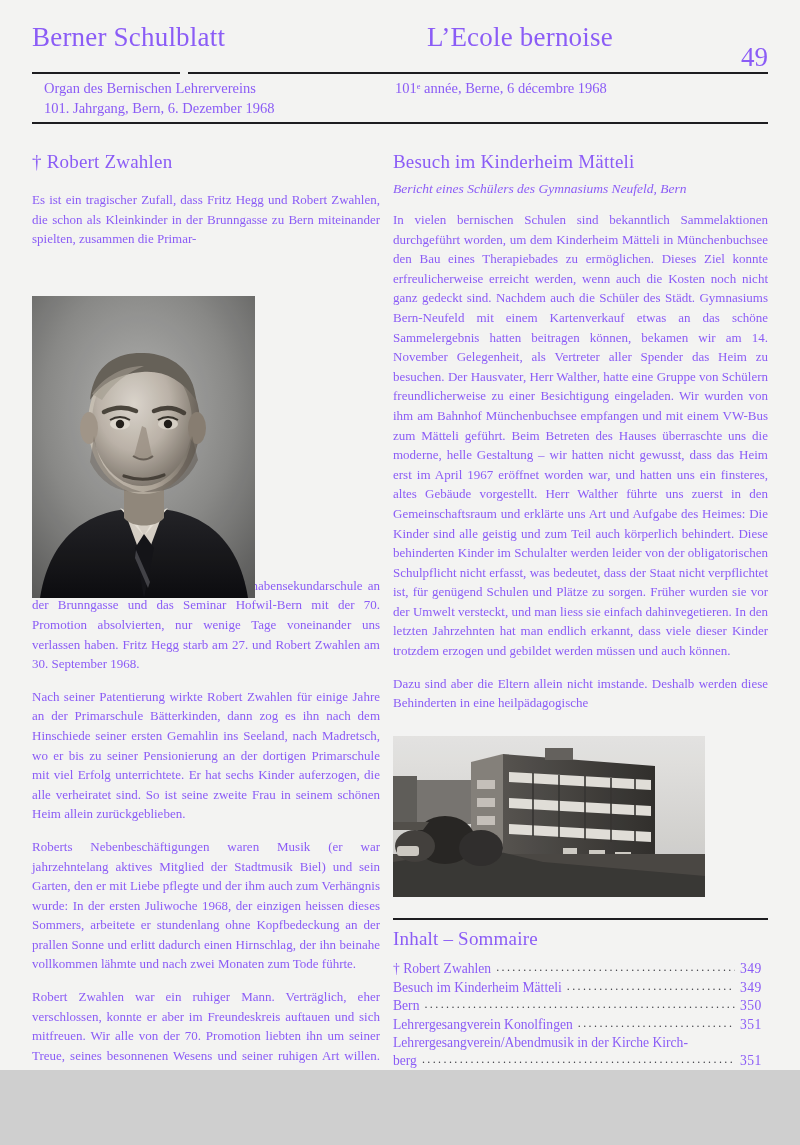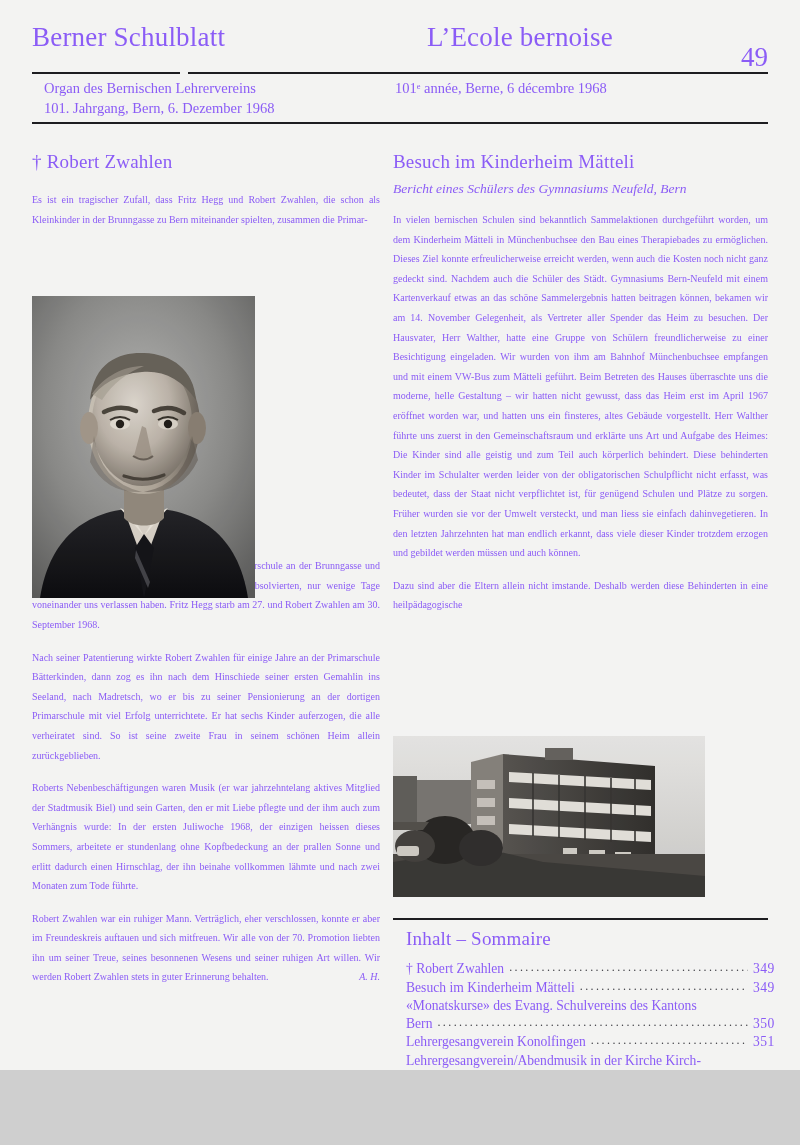--- a/index.html
+++ b/index.html
@@ -86,21 +86,21 @@
     font-weight: normal;
     letter-spacing: 0.2px;
   }
   .art-subtitle {
     font-size: 13.5px;
     font-style: italic;
     margin: -10px 0 12px 0;
     line-height: 18px;
   }
   p.body {
-    font-size: 10px;
+    font-size: 13px;
     line-height: 19.6px;
     text-align: justify;
     margin: 0 0 13px 0;
     hyphens: manual;
   }
   p.body:last-child { margin-bottom: 0; }
   .sig {
     font-style: italic;
     float: right;
     padding-left: 26px;
@@ -122,21 +122,21 @@
     left: 393px;
     top: 736px;
     width: 312px;
     height: 161px;
   }
   .photo svg { display: block; width: 100%; height: 100%; }
 
   
   .inhalt {
     position: absolute;
-    left: 406px;
+    left: 393px;
     top: 928px;
     width: 375px;
   }
   .inhalt-title {
     font-size: 19px;
     margin: 0 0 10px 0;
     font-weight: normal;
     letter-spacing: 0.2px;
   }
   .toc-row {
@@ -368,24 +368,20 @@
         <div class="toc-row">
           <span class="toc-label">† Robert Zwahlen</span>
           <span class="toc-dots"></span>
           <span class="toc-page">349</span>
         </div>
         <div class="toc-row">
           <span class="toc-label">Besuch im Kinderheim Mätteli</span>
           <span class="toc-dots"></span>
           <span class="toc-page">349</span>
         </div>
-        <div class="toc-row nodots">
-          <span class="toc-label">«Monatskurse» des Evang. Schulvereins des Kantons</span>
-          <span class="toc-dots"></span>
-        </div>
         <div class="toc-row">
           <span class="toc-label">Bern</span>
           <span class="toc-dots"></span>
           <span class="toc-page">350</span>
         </div>
         <div class="toc-row">
           <span class="toc-label">Lehrergesangverein Konolfingen</span>
           <span class="toc-dots"></span>
           <span class="toc-page">351</span>
         </div>

